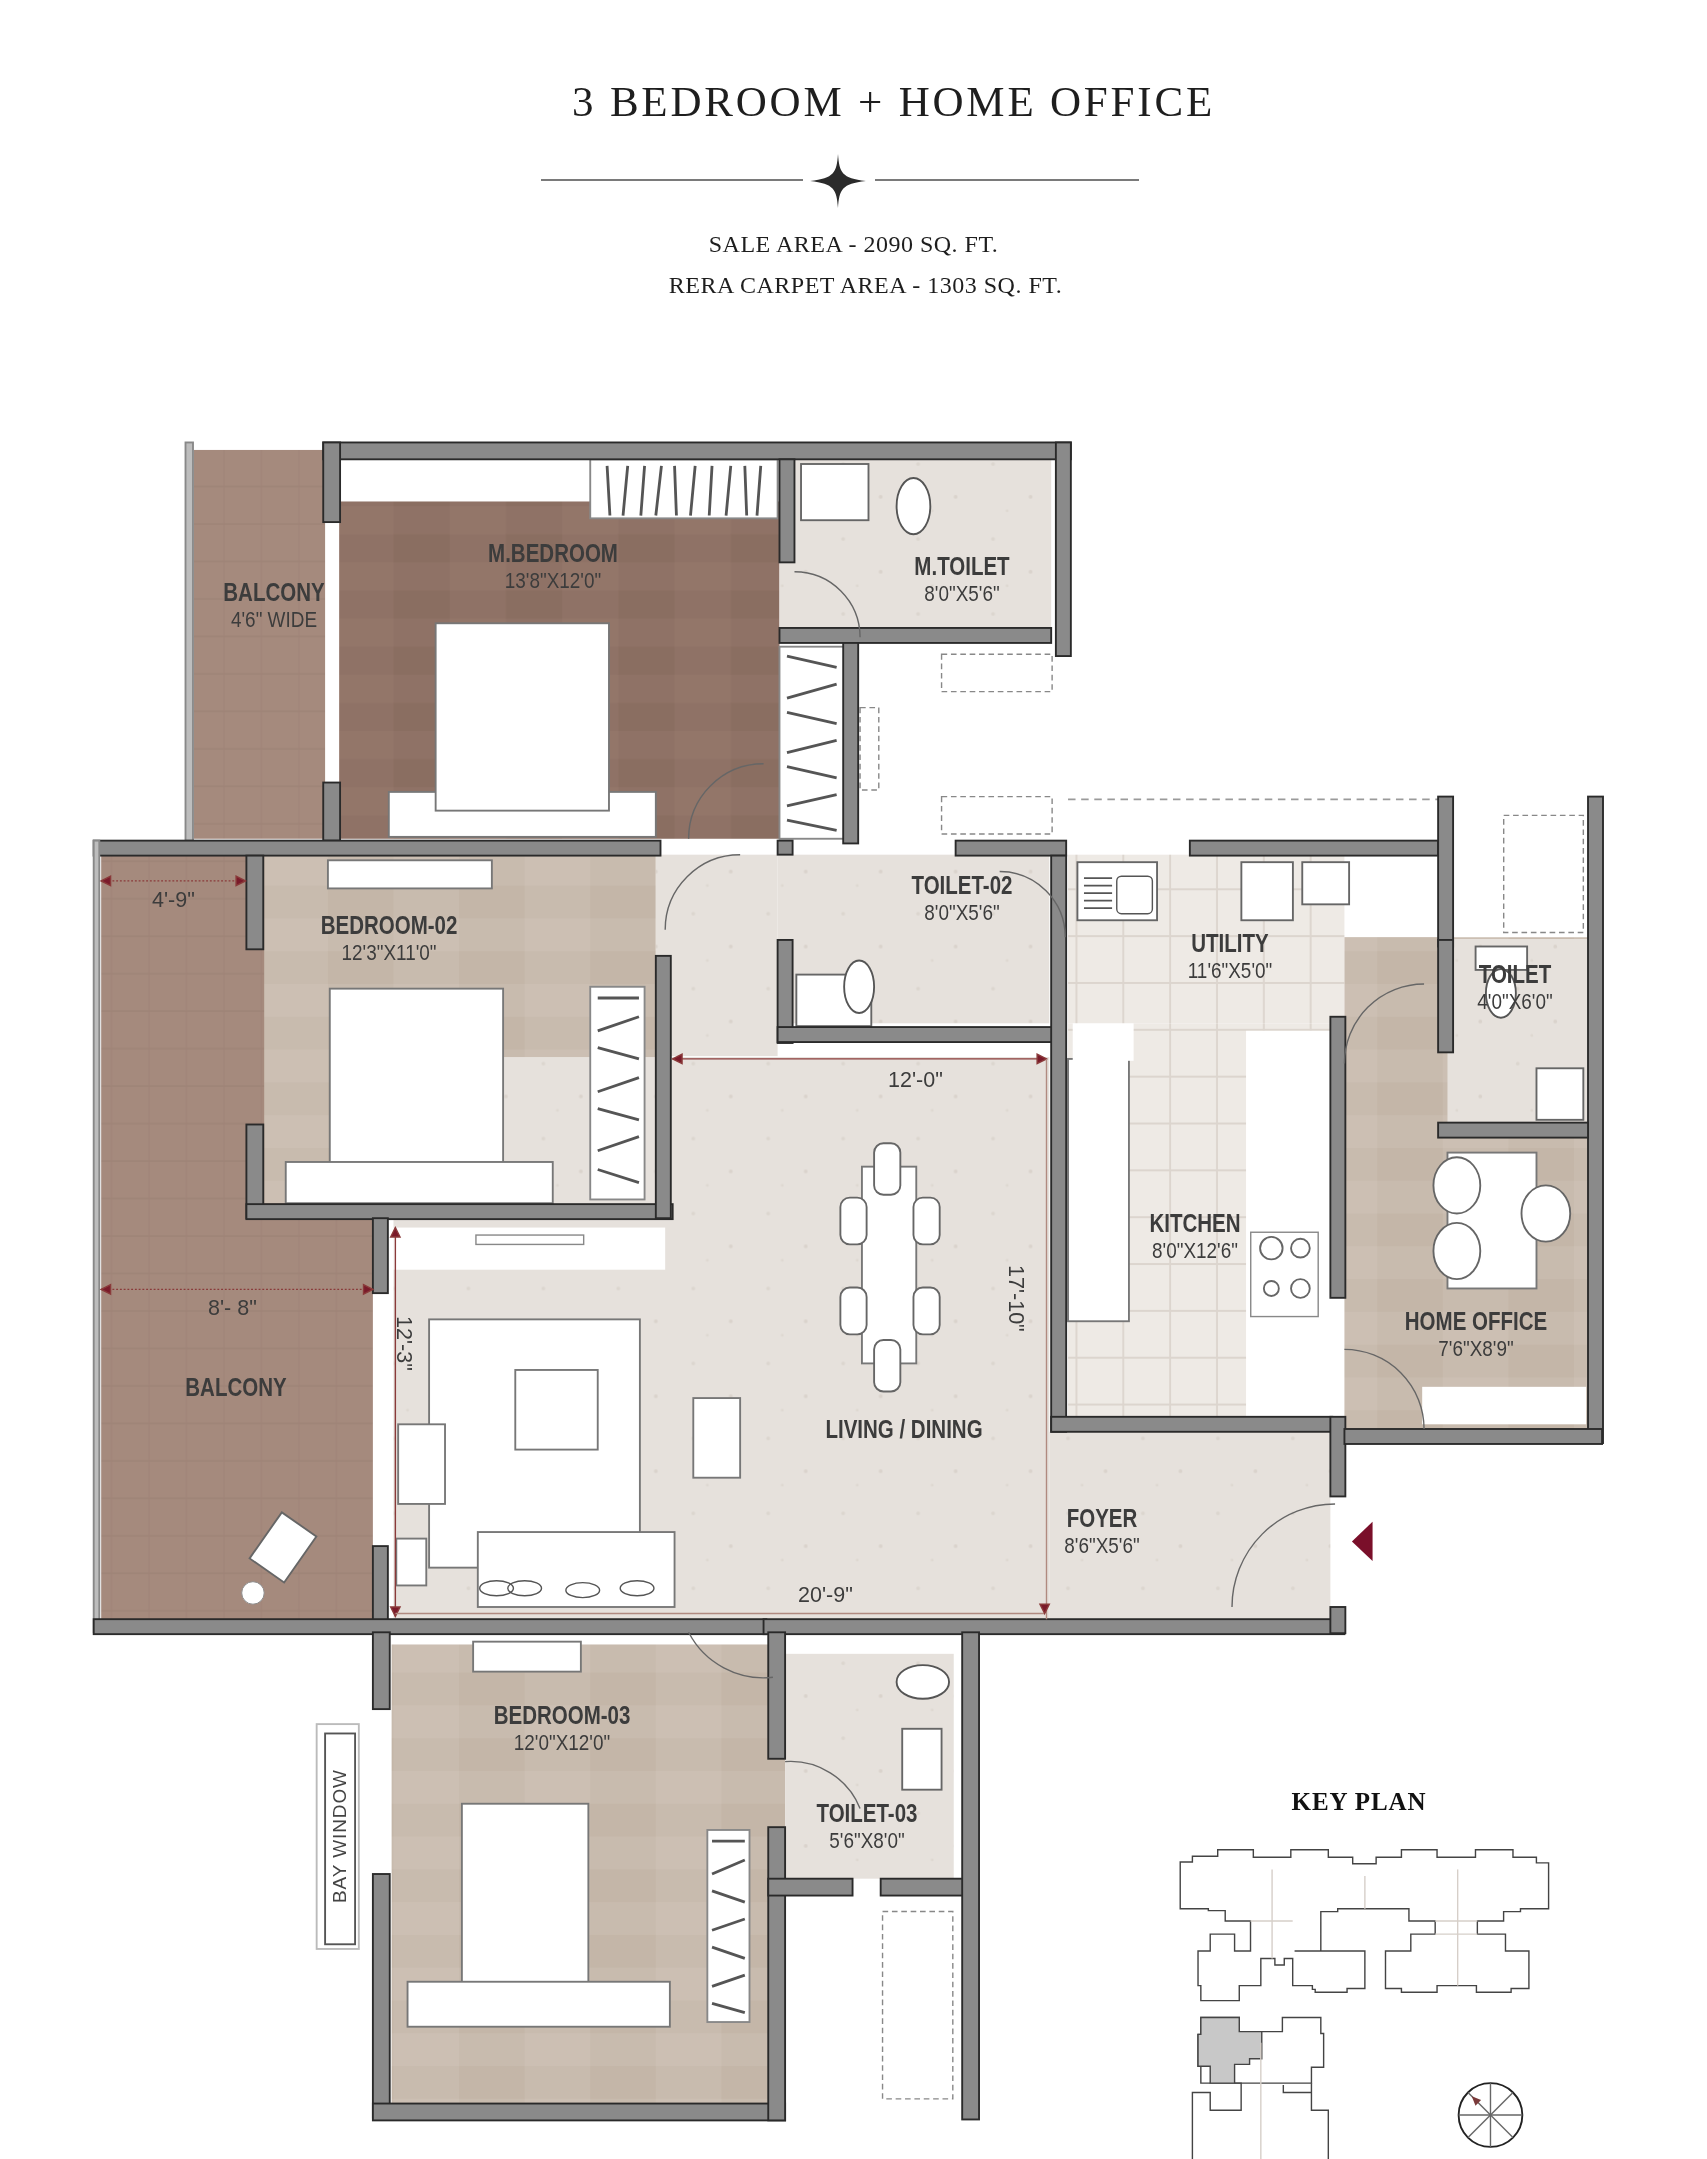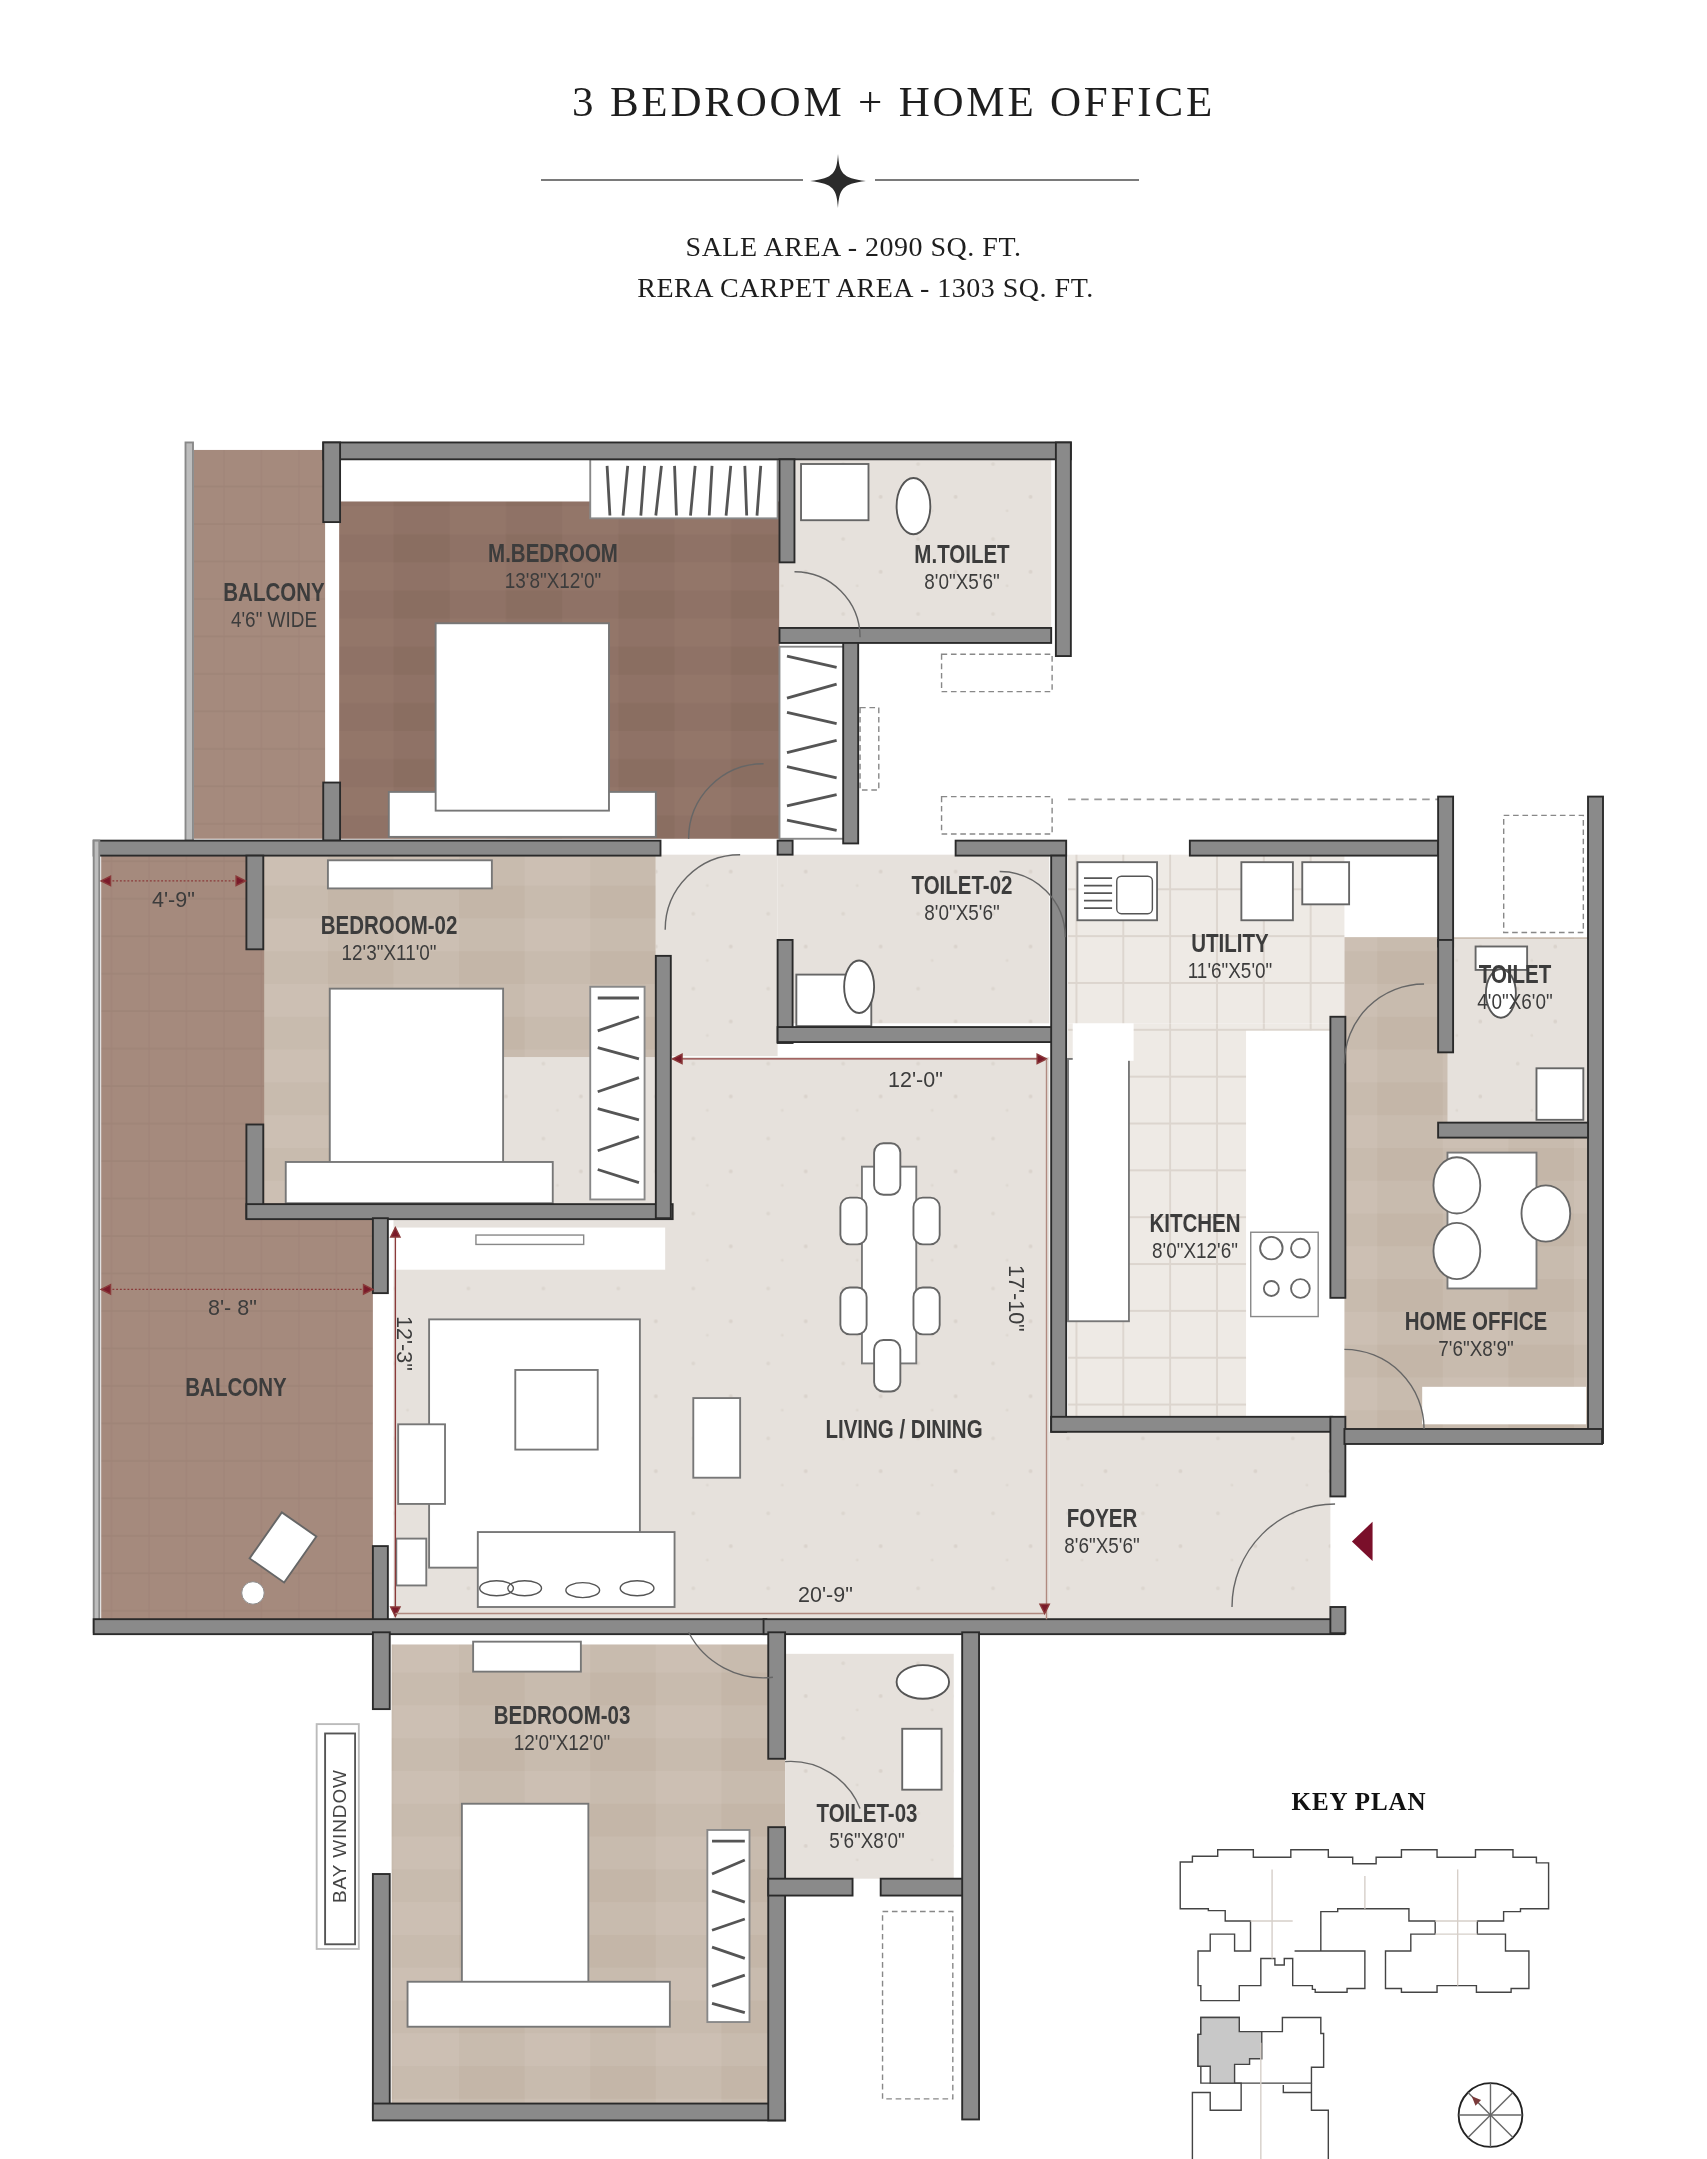--- a/index.html
+++ b/index.html
@@ -3,21 +3,21 @@
 <meta charset="utf-8">
 <style>
   html, body { margin: 0; padding: 0; background: #ffffff; }
   body { width: 1707px; height: 2160px; position: relative; overflow: hidden;
          font-family: "Liberation Sans", sans-serif; }
   .abs { position: absolute; }
   .title { left: 0; width: 1707px; top: 77px; text-align: center;
            font-family: "Liberation Serif", serif; font-size: 43px; letter-spacing: 2.8px; color: #1e1e1e; padding-left: 40px; }
   .divline { height: 1.9px; background: #7a7a7a; top: 179px; }
   .sub { left: 0; width: 1707px; text-align: center; font-family: "Liberation Serif", serif;
-         font-size: 28px; color: #1e1e1e; letter-spacing: 0.5px; }
+         font-size: 24px; color: #1e1e1e; letter-spacing: 0.5px; }
   .plan { left: 0; top: 0; width: 1707px; height: 2160px; }
   .room-label { position: absolute; text-align: center; transform: translate(-50%, 0); white-space: nowrap; color: #3c3c3c; }
   .room-name { font-family: "Liberation Sans", sans-serif; font-weight: bold; font-size: 25px; letter-spacing: 0px; transform: scaleX(0.82); display: block; }
   .room-dim { font-family: "Liberation Sans", sans-serif; font-size: 21.5px; color: #3c3c3c; transform: scaleX(0.88); display: block; margin-top: 0.9px; }
   .dim-text { position: absolute; font-family: "Liberation Sans", sans-serif; font-size: 21.5px; color: #3c3c3c; white-space: nowrap; }
   .keyplan-title { left: 1209px; width: 300px; top: 1788px; text-align: center; font-family: "Liberation Serif", serif; font-weight: bold; font-size: 25px; letter-spacing: 0.9px; color: #111; }
 </style>
 </head>
 <body>
 
@@ -278,21 +278,21 @@
 </svg>
 
 <div class="room-label" style="left:274px;top:578px;">
   <span class="room-name">BALCONY</span>
   <span class="room-dim">4'6" WIDE</span>
 </div>
 <div class="room-label" style="left:553px;top:539px;">
   <span class="room-name">M.BEDROOM</span>
   <span class="room-dim">13'8"X12'0"</span>
 </div>
-<div class="room-label" style="left:962px;top:540px;">
+<div class="room-label" style="left:962px;top:552px;">
   <span class="room-name">M.TOILET</span>
   <span class="room-dim">8'0"X5'6"</span>
 </div>
 <div class="room-label" style="left:389px;top:911px;">
   <span class="room-name">BEDROOM-02</span>
   <span class="room-dim">12'3"X11'0"</span>
 </div>
 <div class="room-label" style="left:962px;top:871px;">
   <span class="room-name">TOILET-02</span>
   <span class="room-dim">8'0"X5'6"</span>

